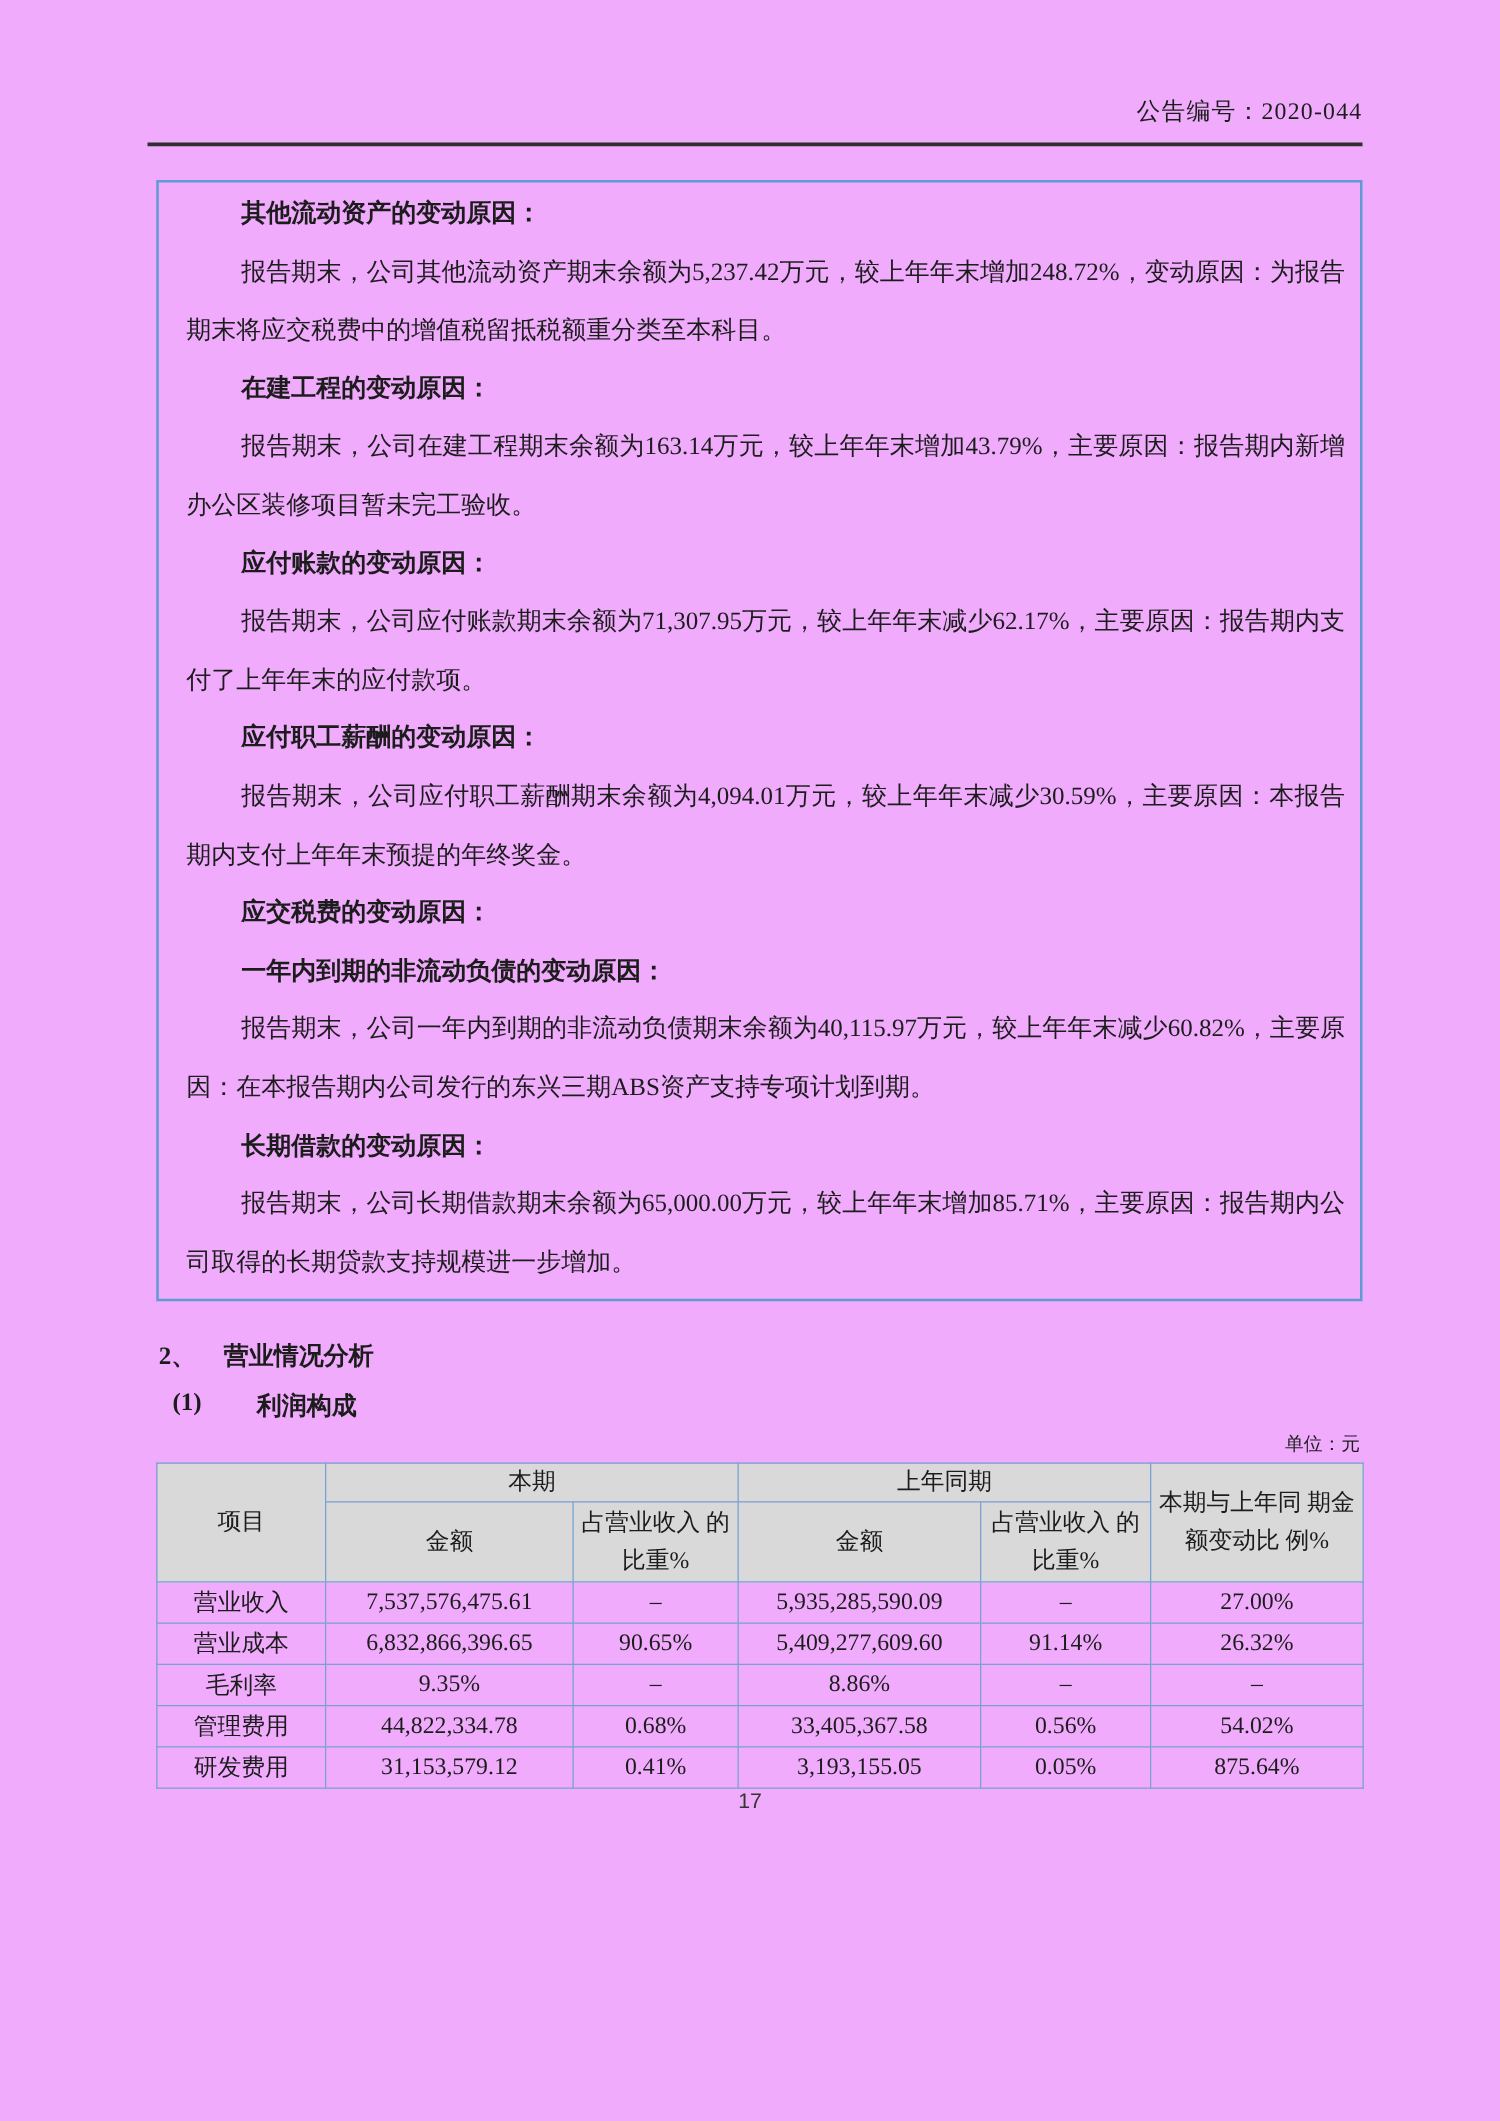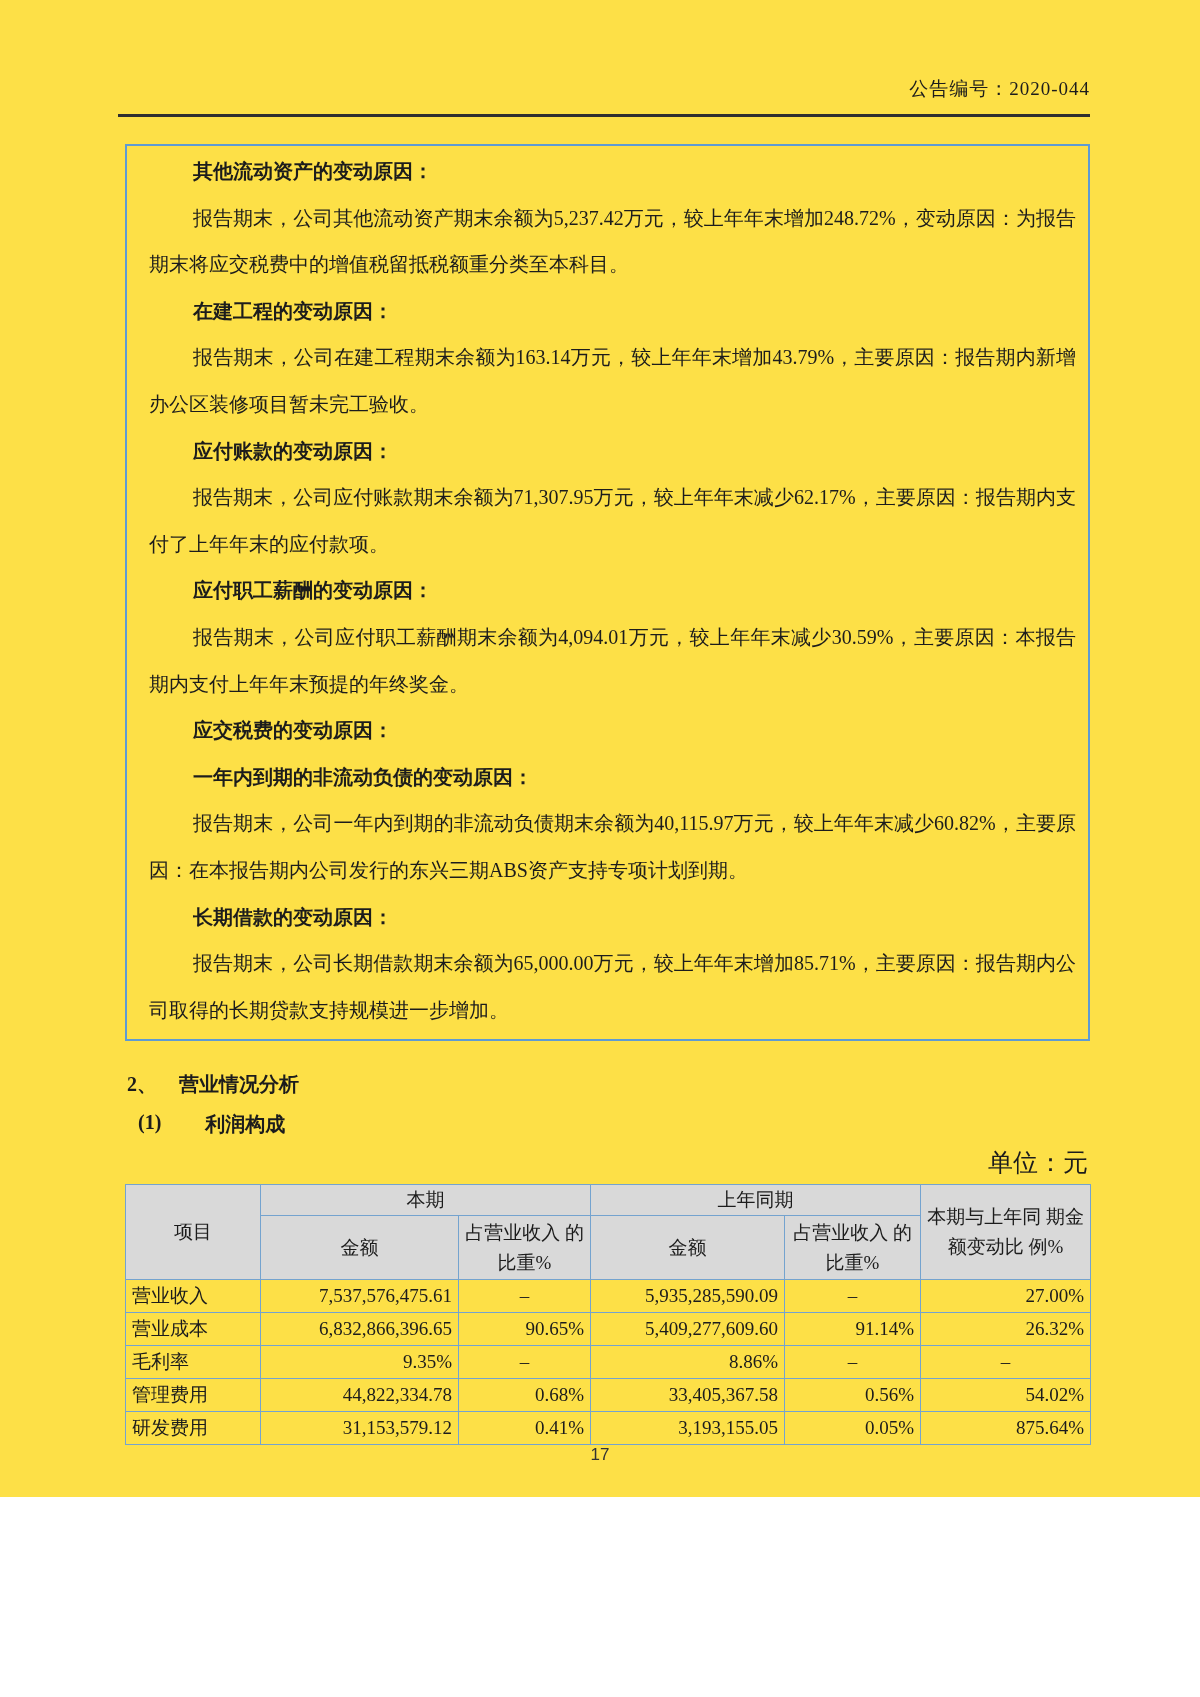--- a/index.html
+++ b/index.html
@@ -1,19 +1,19 @@
 <!DOCTYPE html>
 <html><head>
 <meta charset="utf-8">
 <style>
   html,body{margin:0;padding:0;background:#ffffff;}
   .page{
     position:relative;
-    width:1200px;height:1497px;
-    background:#fde047;
+    width:1200px;height:1697px;
+    background:#f0abfc;
     color:#1c1c1c;
     font-family:"Liberation Serif","DejaVu Serif",serif;
     overflow:hidden;
     box-sizing:border-box;
   }
   
   .doc-header{
     padding-top:76px;
     margin:0 110px;
     text-align:right;
@@ -56,36 +56,37 @@
   .subsec-title{
     margin:13px 110px 0 138px;
     font-size:20px;
     font-weight:bold;
     display:flex;
   }
   .subsec-title .no{margin-right:44px;}
   .unit-row{
     margin:8px 112px 0 0;
     text-align:right;
-    font-size:25px;
+    font-size:15px;
     font-family:Liberation Serif, serif;
   }
   
   table.profit{
     margin:5px 110px 0 125px;
     width:965px;
     border-collapse:collapse;
     table-layout:fixed;
     font-size:19px;
   }
   table.profit td, table.profit th{
     border:1.5px solid #74a3cf;
     box-sizing:border-box;
     padding:0 6px;
     font-weight:normal;
+    text-align:center;
   }
   table.profit th{
     background:#d9d9d9;
     text-align:center;
     line-height:30px;
   }
   th.grp{height:31px;}
   tr.hdr2 th{height:64px;line-height:30px;}
   th.tall{line-height:31px;margin-left:48px;}
   table.profit td{

